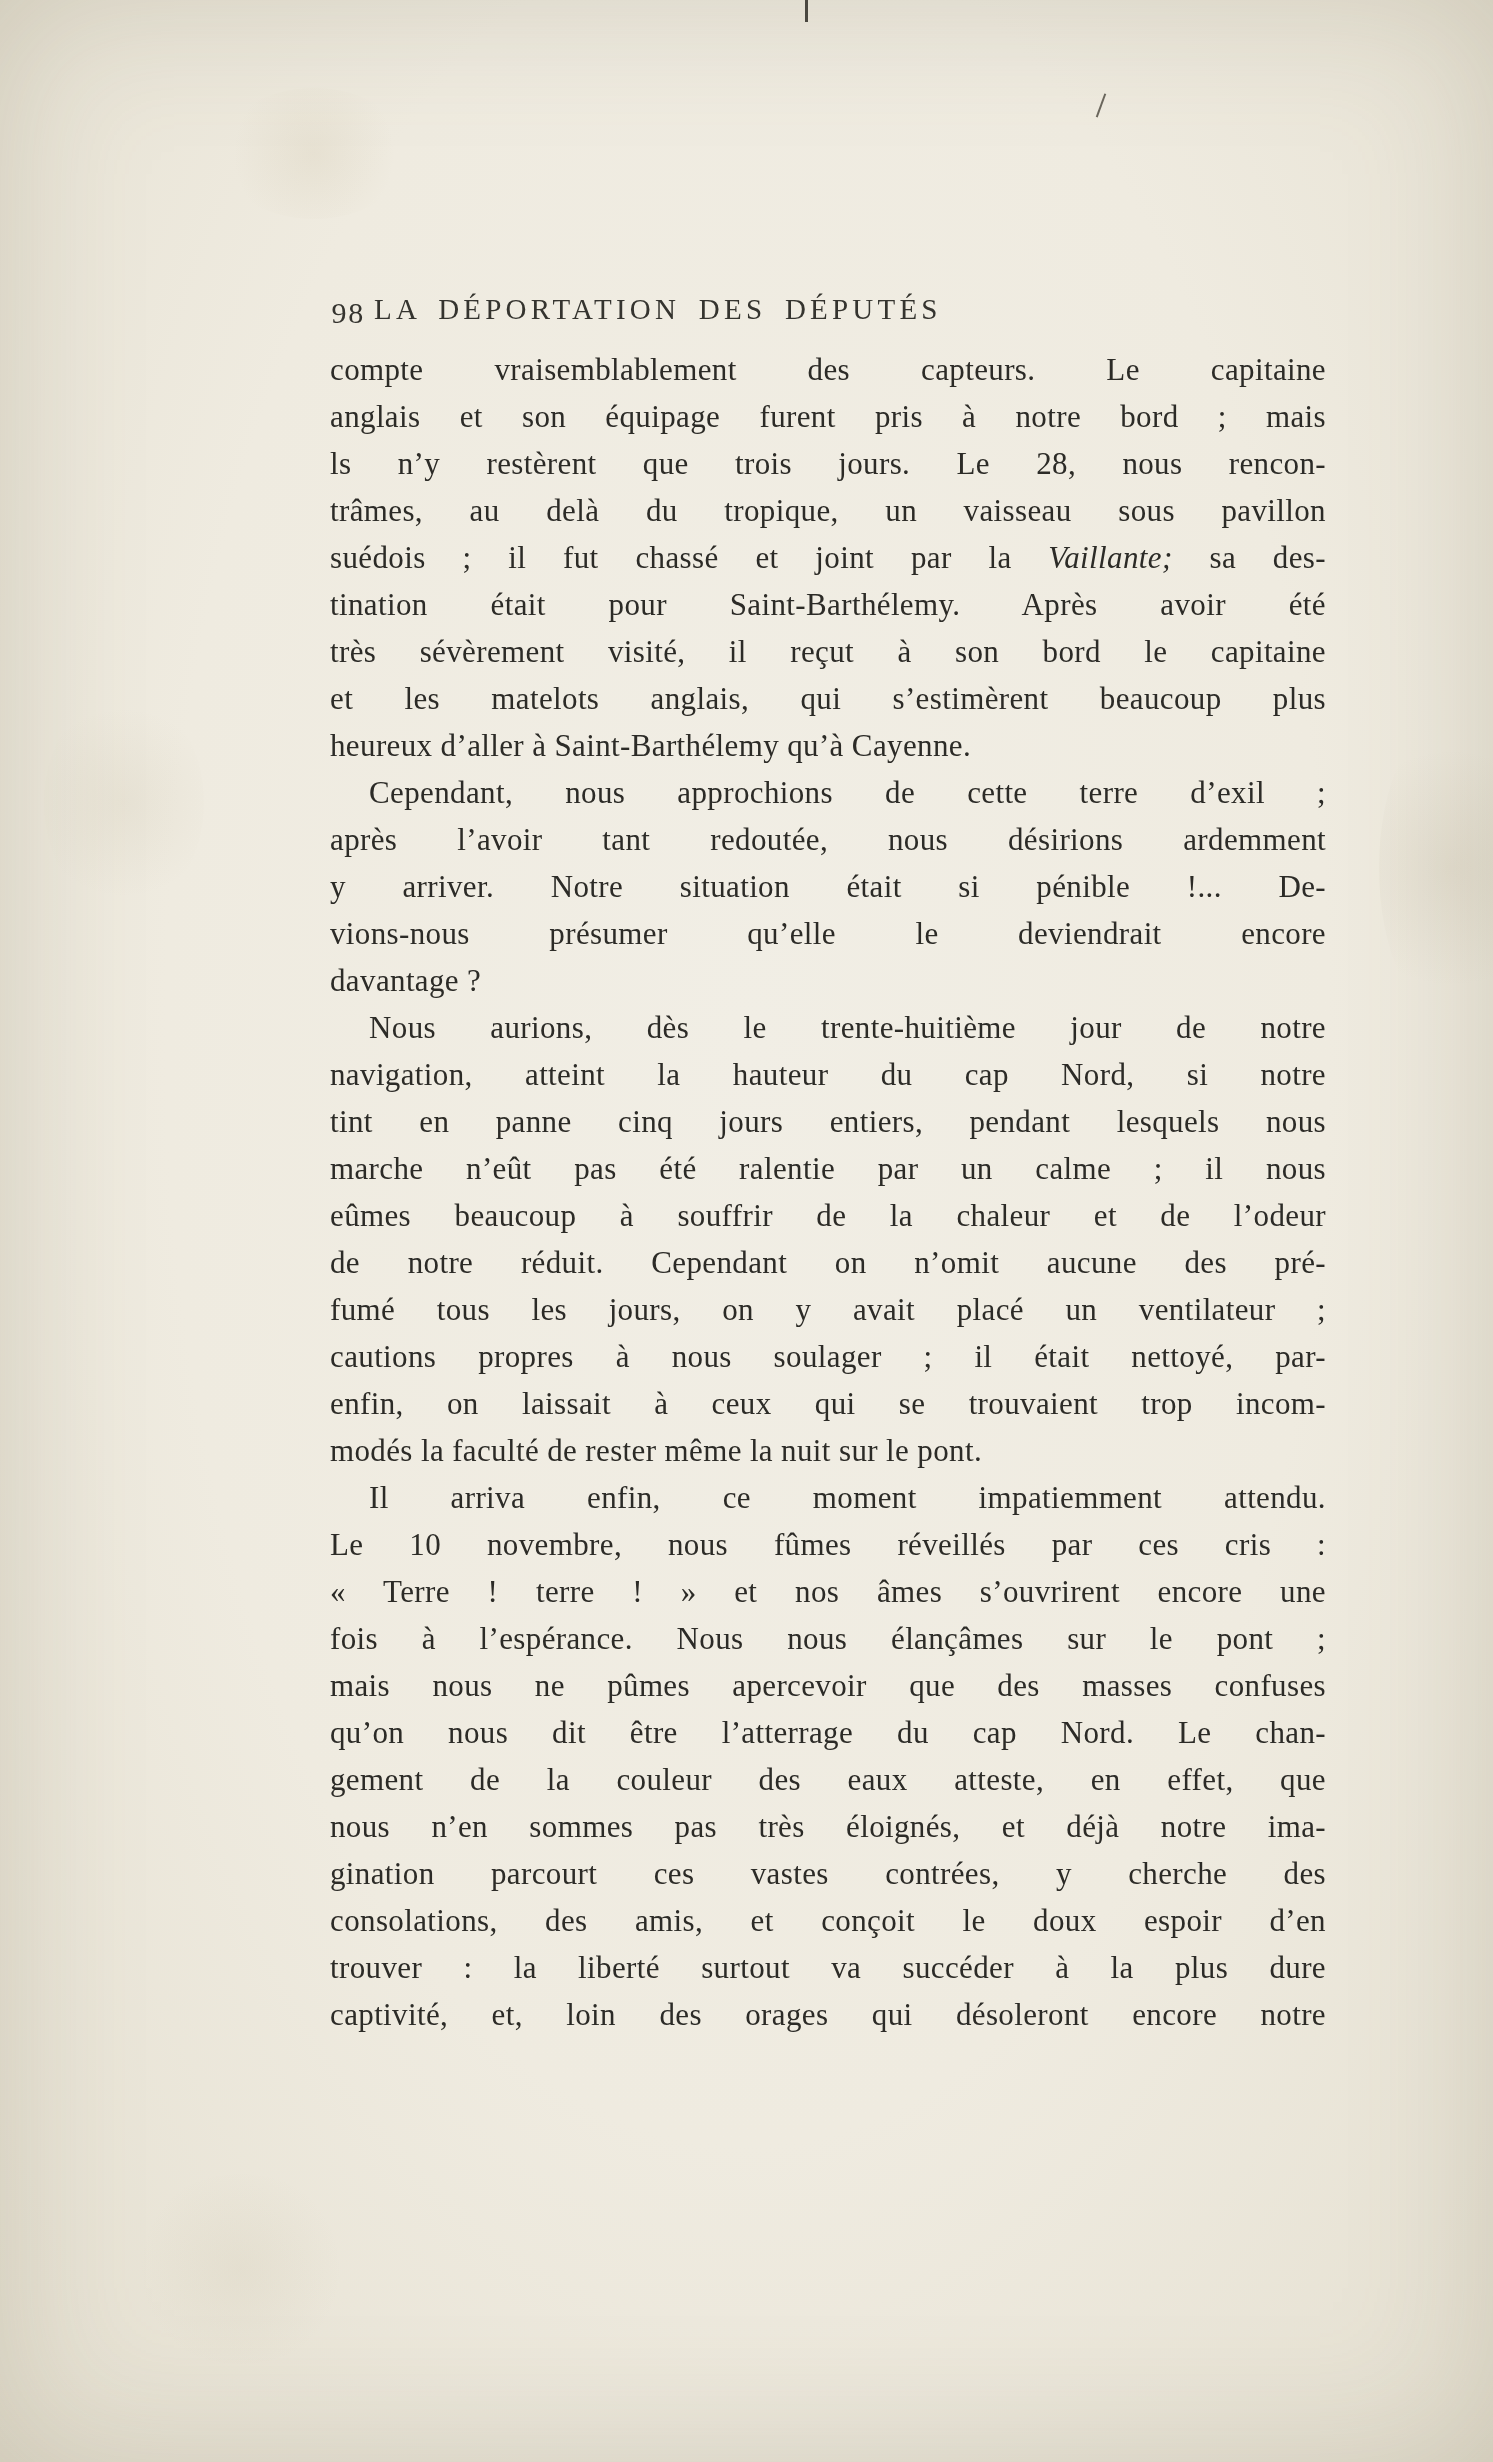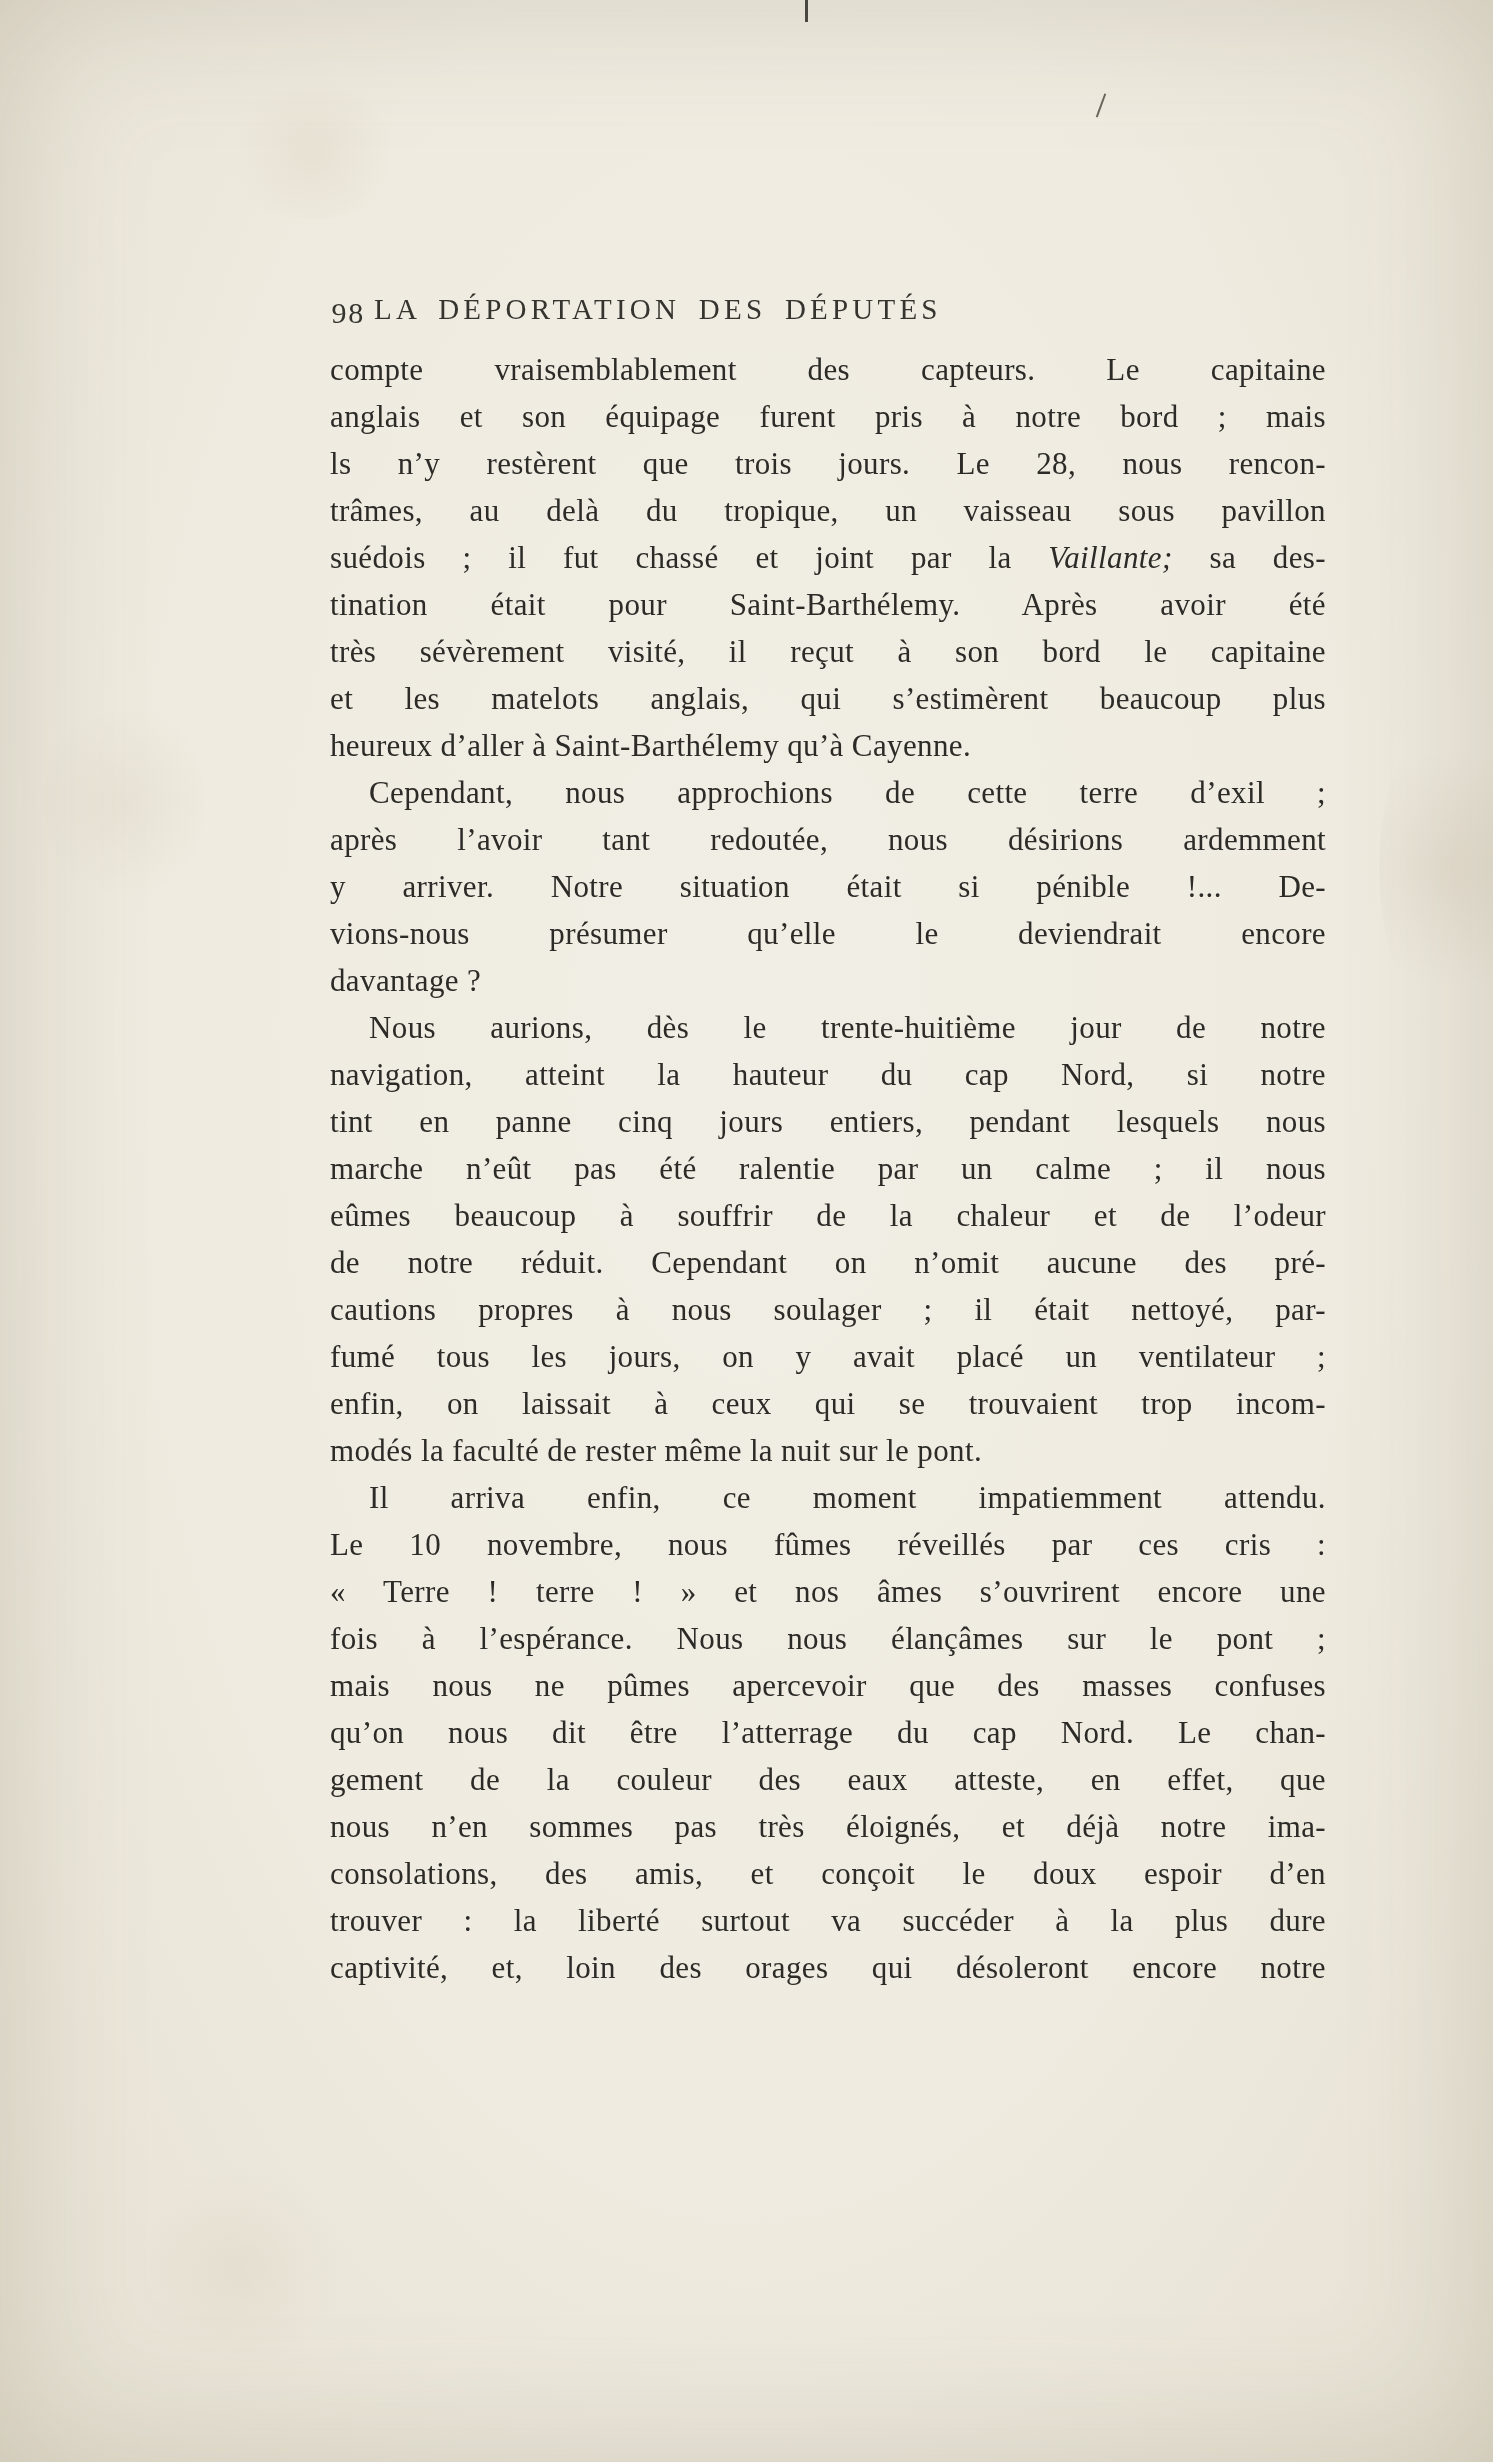--- a/index.html
+++ b/index.html
@@ -78,31 +78,32 @@
         <div class="line"><span>après l’avoir tant redoutée, nous désirions ardemment</span></div>
         <div class="line"><span>y arriver. Notre situation était si pénible !... De-</span></div>
         <div class="line"><span>vions-nous présumer qu’elle le deviendrait encore</span></div>
         <div class="line end"><span>davantage ?</span></div>
         <div class="line indent"><span>Nous aurions, dès le trente-huitième jour de notre</span></div>
         <div class="line"><span>navigation, atteint la hauteur du cap Nord, si notre</span></div>
         <div class="line"><span>tint en panne cinq jours entiers, pendant lesquels nous</span></div>
         <div class="line"><span>marche n’eût pas été ralentie par un calme ; il nous</span></div>
         <div class="line"><span>eûmes beaucoup à souffrir de la chaleur et de l’odeur</span></div>
         <div class="line"><span>de notre réduit. Cependant on n’omit aucune des pré-</span></div>
+        <div class="line"><span>fumé tous les jours, on y avait placé un ventilateur ;</span></div>
         <div class="line"><span>cautions propres à nous soulager ; il était nettoyé, par-</span></div>
-        <div class="line"><span>fumé tous les jours, on y avait placé un ventilateur ;</span></div>
         <div class="line"><span>enfin, on laissait à ceux qui se trouvaient trop incom-</span></div>
         <div class="line end"><span>modés la faculté de rester même la nuit sur le pont.</span></div>
         <div class="line indent"><span>Il arriva enfin, ce moment impatiemment attendu.</span></div>
         <div class="line"><span>Le 10 novembre, nous fûmes réveillés par ces cris :</span></div>
         <div class="line"><span>« Terre ! terre ! » et nos âmes s’ouvrirent encore une</span></div>
         <div class="line"><span>fois à l’espérance. Nous nous élançâmes sur le pont ;</span></div>
         <div class="line"><span>mais nous ne pûmes apercevoir que des masses confuses</span></div>
         <div class="line"><span>qu’on nous dit être l’atterrage du cap Nord. Le chan-</span></div>
         <div class="line"><span>gement de la couleur des eaux atteste, en effet, que</span></div>
         <div class="line"><span>nous n’en sommes pas très éloignés, et déjà notre ima-</span></div>
+        <div class="line"><span>gination parcourt ces vastes contrées, y cherche des</span></div>
         <div class="line"><span>consolations, des amis, et conçoit le doux espoir d’en</span></div>
         <div class="line"><span>trouver : la liberté surtout va succéder à la plus dure</span></div>
         <div class="line"><span>captivité, et, loin des orages qui désoleront encore notre</span></div>
       </div>
   </div>
 </div>
 
 
 </body></html>

